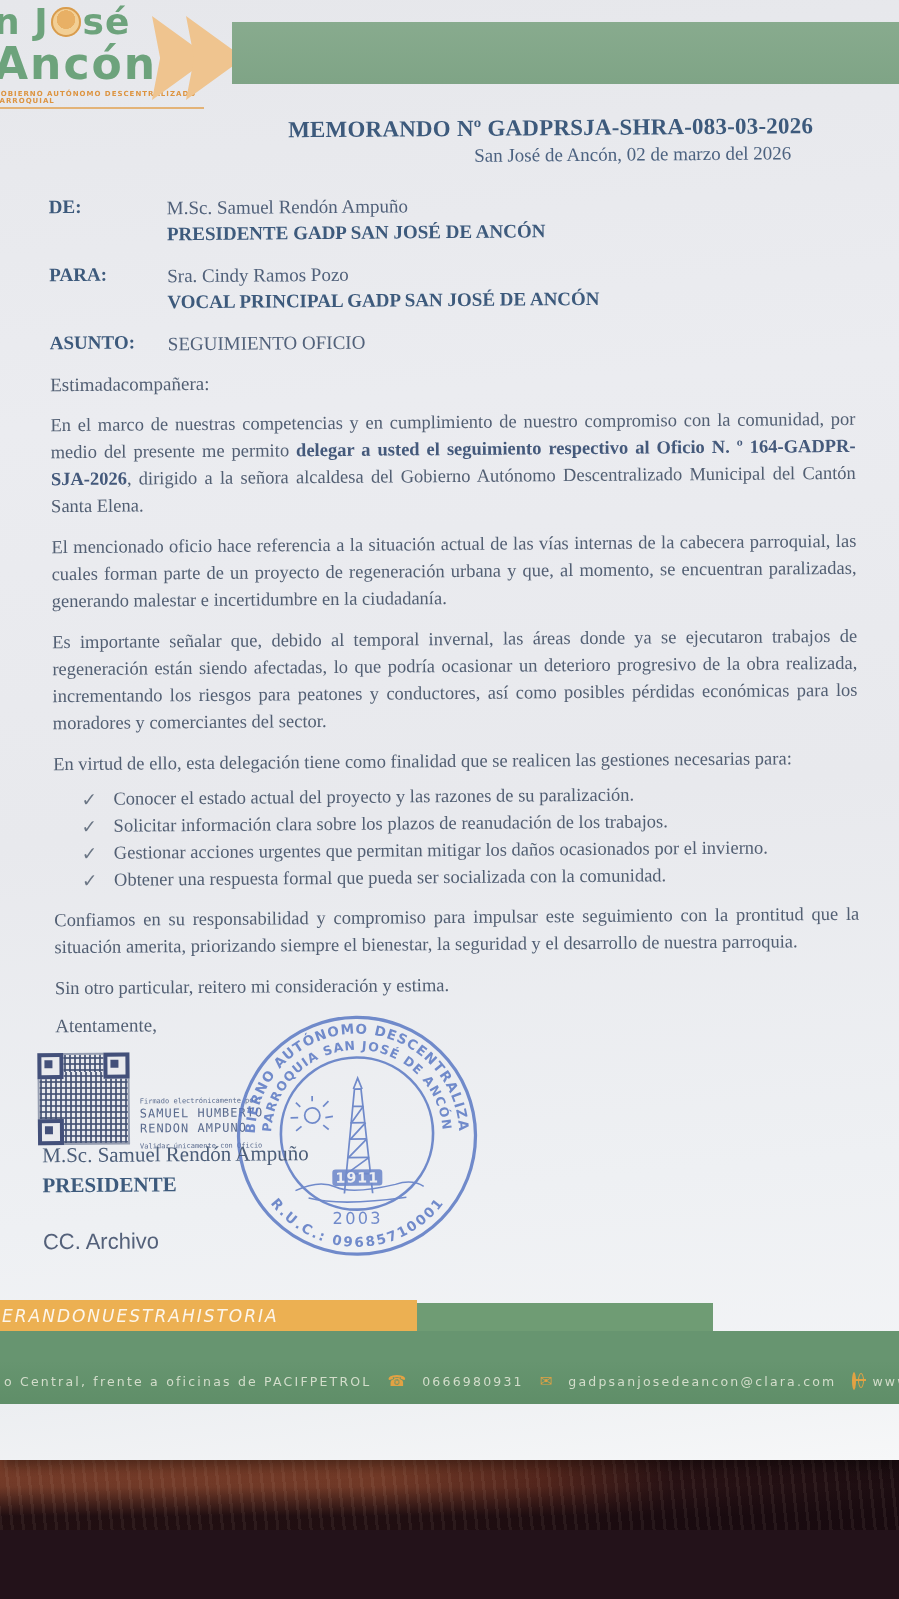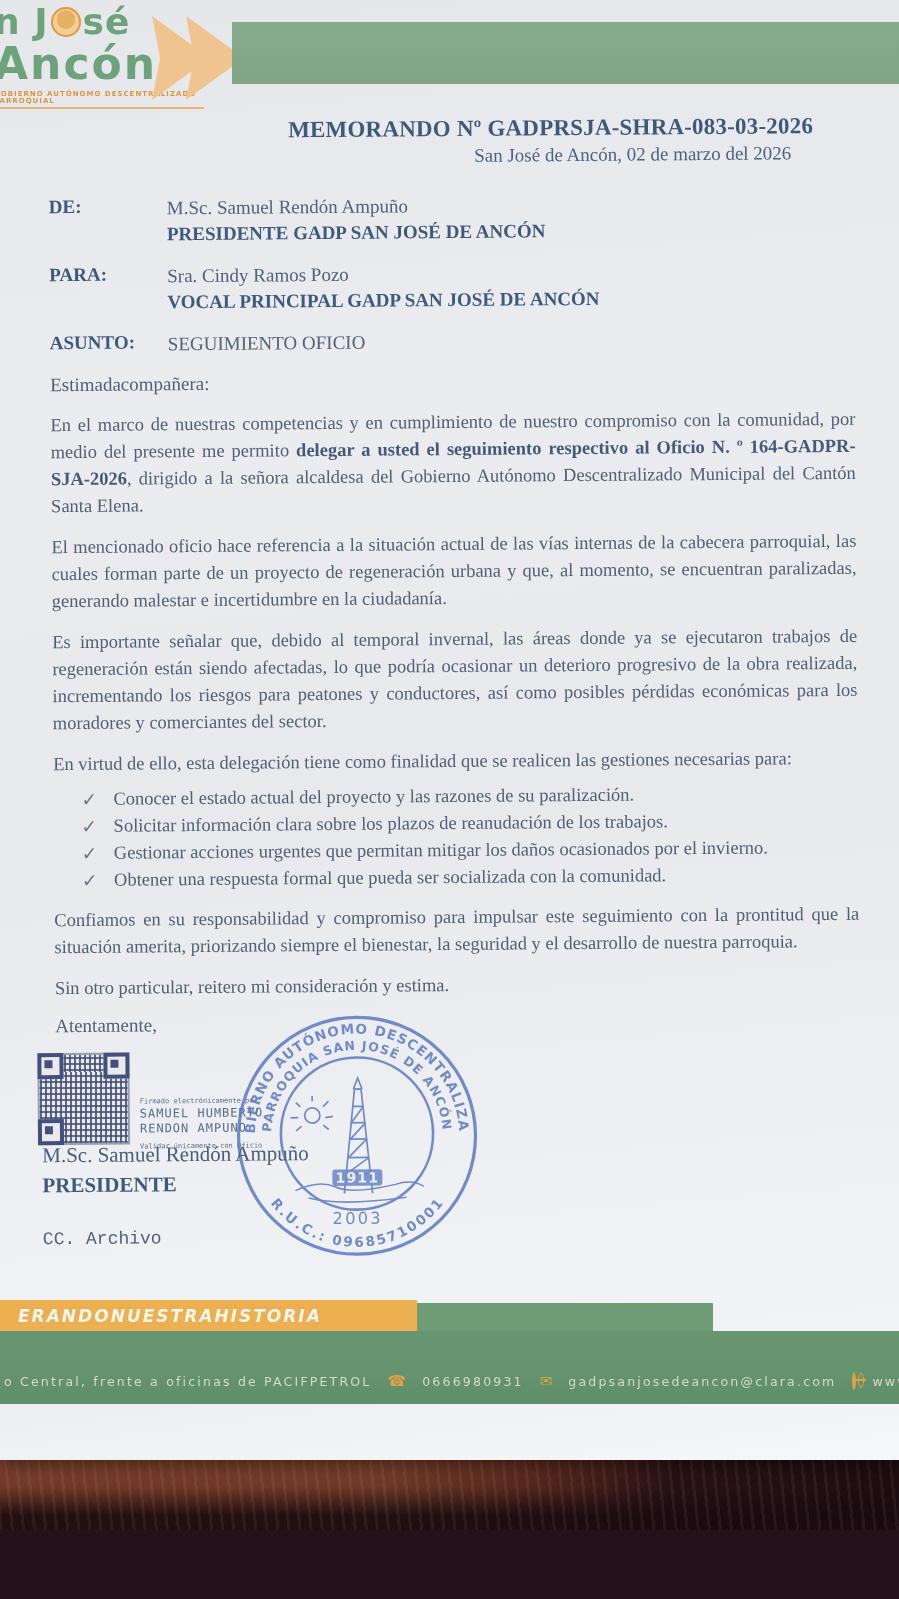--- a/index.html
+++ b/index.html
@@ -58,28 +58,28 @@
         repeating-linear-gradient(0deg, rgba(66,80,114,.8) 0 2px, transparent 2px 6px);
       background-color:#e9eaee;outline:2px solid rgba(66,80,114,.5);}
   .finder{position:absolute;width:18px;height:18px;border:4px solid #43507a;background:#e9eaee;}
   .finder i{position:absolute;left:3px;top:3px;width:8px;height:8px;background:#43507a;display:block;}
   .f1{left:-2px;top:-2px;} .f2{right:-2px;top:-2px;} .f3{left:-2px;bottom:-2px;}
   .sigtxt{position:absolute;left:84px;top:26px;font-family:"DejaVu Sans Mono",monospace;color:#5a6b8e;line-height:1.25;margin-top:25px;}
   .sigtxt .tiny{font-size:7px;}
   .sigtxt .nm{font-size:12px;font-weight:normal;letter-spacing:1px;}
   .signame{position:absolute;left:-14px;top:96px;font-size:21px;color:#4b5d78;}
   .sigrole{position:absolute;left:-14px;top:126px;font-size:21px;font-weight:bold;color:#3d5a7c;}
-  .ccline{position:absolute;left:-14px;top:182px;font-size:18px;color:#54617a;font-family:Liberation Mono, monospace;}
+  .ccline{position:absolute;left:-14px;top:182px;font-size:22px;color:#54617a;font-family:Liberation Sans, sans-serif;}
   .stamp{position:absolute;left:176px;top:-34px;width:250px;height:250px;opacity:.85;}
 
   
   .fband1{position:absolute;left:0;top:1300px;height:31px;width:899px;}
   .fband1 .orange{position:absolute;left:0;top:0;width:417px;height:31px;background:#ecb052;display:flex;align-items:center;}
   .fband1 .green{position:absolute;left:417px;top:3px;width:296px;height:28px;background:#6f9c74;}
-  .slogan{font-family:"DejaVu Sans",sans-serif;font-style:italic;font-weight:bold;font-size:17px;letter-spacing:2px;color:rgba(255,255,255,.88);padding-left:18px;white-space:nowrap;}
+  .slogan{font-family:"DejaVu Sans",sans-serif;font-style:italic;font-weight:normal;font-size:17px;letter-spacing:2px;color:rgba(255,255,255,.88);padding-left:2px;white-space:nowrap;}
   .fband2{position:absolute;left:0;top:1331px;height:73px;width:899px;background:linear-gradient(to bottom,#679570 0 40%,#5f8e68);display:flex;align-items:flex-end;}
   .contact{display:flex;align-items:center;gap:16px;font-family:"DejaVu Sans",sans-serif;font-size:12.5px;letter-spacing:2.2px;color:#d3ddcb;white-space:nowrap;padding:0 0 14px 4px;width:100%;}
   .cicon{color:#e2a243;font-size:15px;letter-spacing:0;flex:0 0 auto;font-family:"DejaVu Sans",sans-serif;}
   .globe{display:inline-block;width:14px;height:14px;border:2px solid #e2a243;border-radius:50%;position:relative;}
   .globe:before{content:"";position:absolute;left:4px;top:-1px;width:4px;height:13px;border:1.5px solid #e2a243;border-radius:50%;}
   .globe:after{content:"";position:absolute;left:-1px;top:5px;width:13px;height:0;border-top:2px solid #e2a243;}
 </style>
 </head>
 <body>
 

